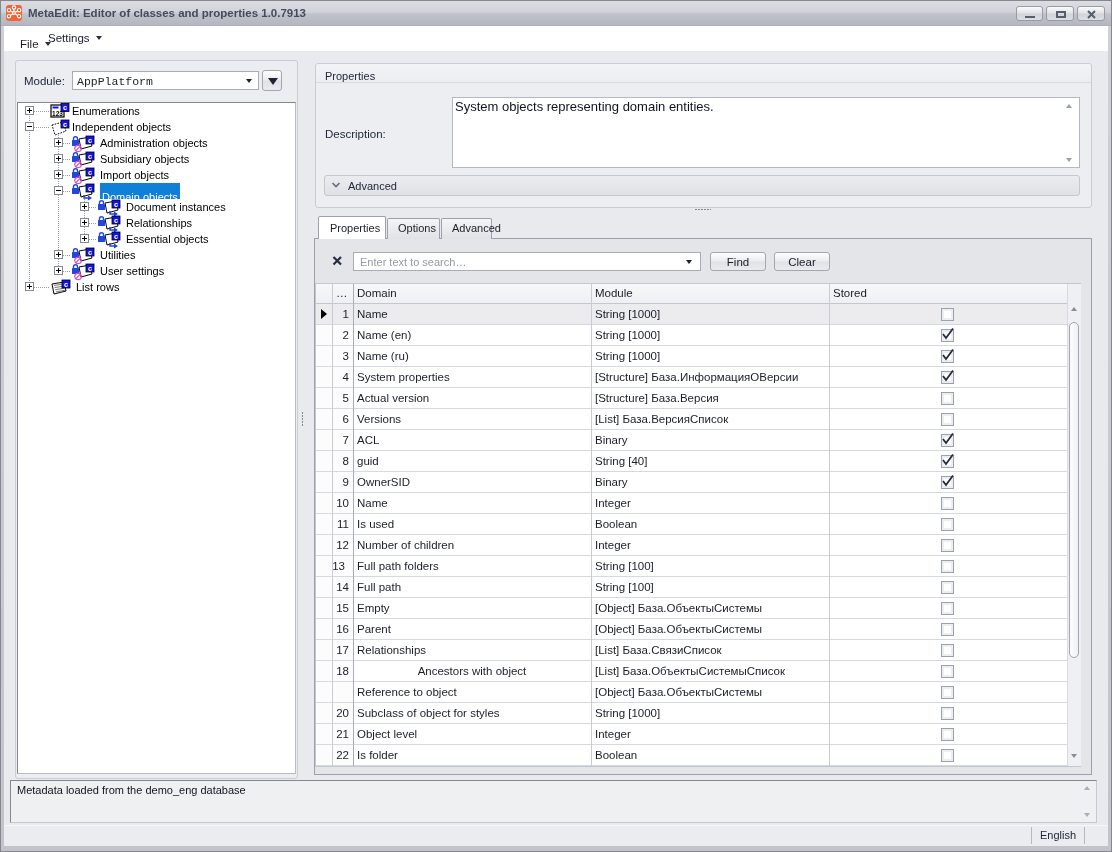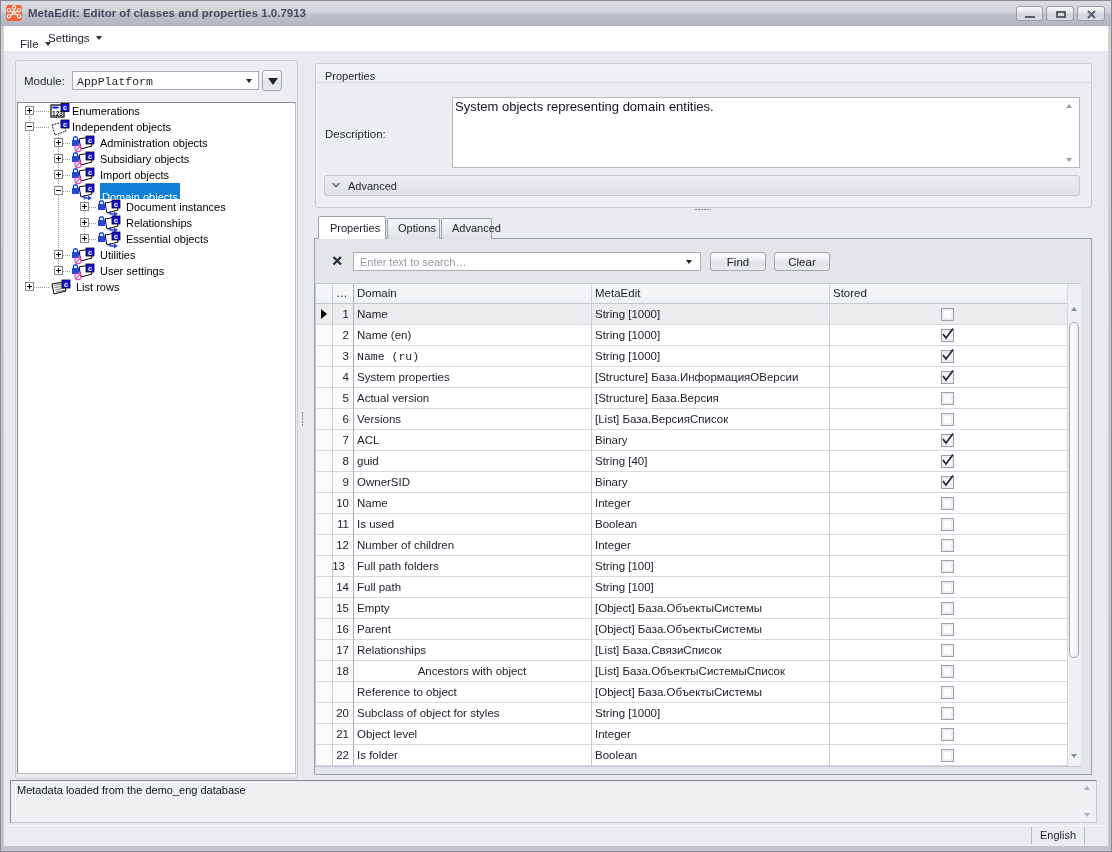--- a/index.html
+++ b/index.html
@@ -305,42 +305,42 @@
     </svg></div>
 <div class="combo abs" style="left:353px;top:252px;width:348px;height:19px;">
 <span class="abs" style="left:6px;top:3px;font-size:11px;color:#9599a3;">Enter text to search…</span>
     <span class="arr" style="right:8px;"></span>
   </div>
 <div class="btn abs" style="left:710px;top:252px;width:56px;height:19px;line-height:18px;font-size:11.5px;">Find</div>
 <div class="btn abs" style="left:774px;top:252px;width:56px;height:19px;line-height:18px;font-size:11.5px;">Clear</div>
 <div class="abs" style="left:315px;top:283px;width:752px;height:21px;background:linear-gradient(#f7f8f9,#eff0f3);border-bottom:1px solid #c3c7cf;"></div>
 <div class="hdrcell" style="left:336px;top:283px;">…</div>
 <div class="hdrcell" style="left:357px;top:283px;">Domain</div>
-<div class="hdrcell" style="left:595px;top:283px;">MetaEdit</div>
+<div class="hdrcell" style="left:595px;top:283px;">Module</div>
 <div class="hdrcell" style="left:833px;top:283px;">Stored</div>
 <div class="abs" style="left:315px;top:304px;width:752px;height:21px;background:#ececef;border-bottom:1px solid #d6d9df;"></div>
 <div class="abs" style="left:315px;top:304px;width:38px;height:20px;background:#ececef;"></div>
 <div class="cell num" style="left:332px;top:304px;width:17px;">1</div>
 <div class="cell" style="left:357px;top:304px;width:230px;">Name</div>
 <div class="cell" style="left:595px;top:304px;width:232px;">String [1000]</div>
 <div class="cb" style="left:941px;top:308px;"></div>
 <div class="abs" style="left:321px;top:309px;width:0;height:0;border-top:5px solid transparent;border-bottom:5px solid transparent;border-left:6px solid #000;"></div>
 <div class="abs" style="left:315px;top:325px;width:752px;height:21px;background:#fff;border-bottom:1px solid #d6d9df;"></div>
 <div class="abs" style="left:315px;top:325px;width:38px;height:20px;background:#fcfcfd;"></div>
 <div class="cell num" style="left:332px;top:325px;width:17px;">2</div>
 <div class="cell" style="left:357px;top:325px;width:230px;">Name (en)</div>
 <div class="cell" style="left:595px;top:325px;width:232px;">String [1000]</div>
 <div class="cb" style="left:941px;top:329px;"></div>
 <svg class="abs" style="left:940px;top:326px" width="16" height="16" viewBox="0 0 16 16">
     <path d="M3 8 L6 12 L13 2.5" fill="none" stroke="#252a3d" stroke-width="1.8"></path>
   </svg>
 <div class="abs" style="left:315px;top:346px;width:752px;height:21px;background:#fff;border-bottom:1px solid #d6d9df;"></div>
 <div class="abs" style="left:315px;top:346px;width:38px;height:20px;background:#fcfcfd;"></div>
 <div class="cell num" style="left:332px;top:346px;width:17px;">3</div>
-<div class="cell" style="left:357px;top:346px;width:230px;font-family:Liberation Mono, monospace;">Name (ru)</div>
+<div class="cell" style="left:357px;top:346px;width:230px;">Name (ru)</div>
 <div class="cell" style="left:595px;top:346px;width:232px;">String [1000]</div>
 <div class="cb" style="left:941px;top:350px;"></div>
 <svg class="abs" style="left:940px;top:347px" width="16" height="16" viewBox="0 0 16 16">
     <path d="M3 8 L6 12 L13 2.5" fill="none" stroke="#252a3d" stroke-width="1.8"></path>
   </svg>
 <div class="abs" style="left:315px;top:367px;width:752px;height:21px;background:#fff;border-bottom:1px solid #d6d9df;"></div>
 <div class="abs" style="left:315px;top:367px;width:38px;height:20px;background:#fcfcfd;"></div>
 <div class="cell num" style="left:332px;top:367px;width:17px;">4</div>
 <div class="cell" style="left:357px;top:367px;width:230px;">System properties</div>
 <div class="cell" style="left:595px;top:367px;width:232px;">[Structure] База.ИнформацияОВерсии</div>

